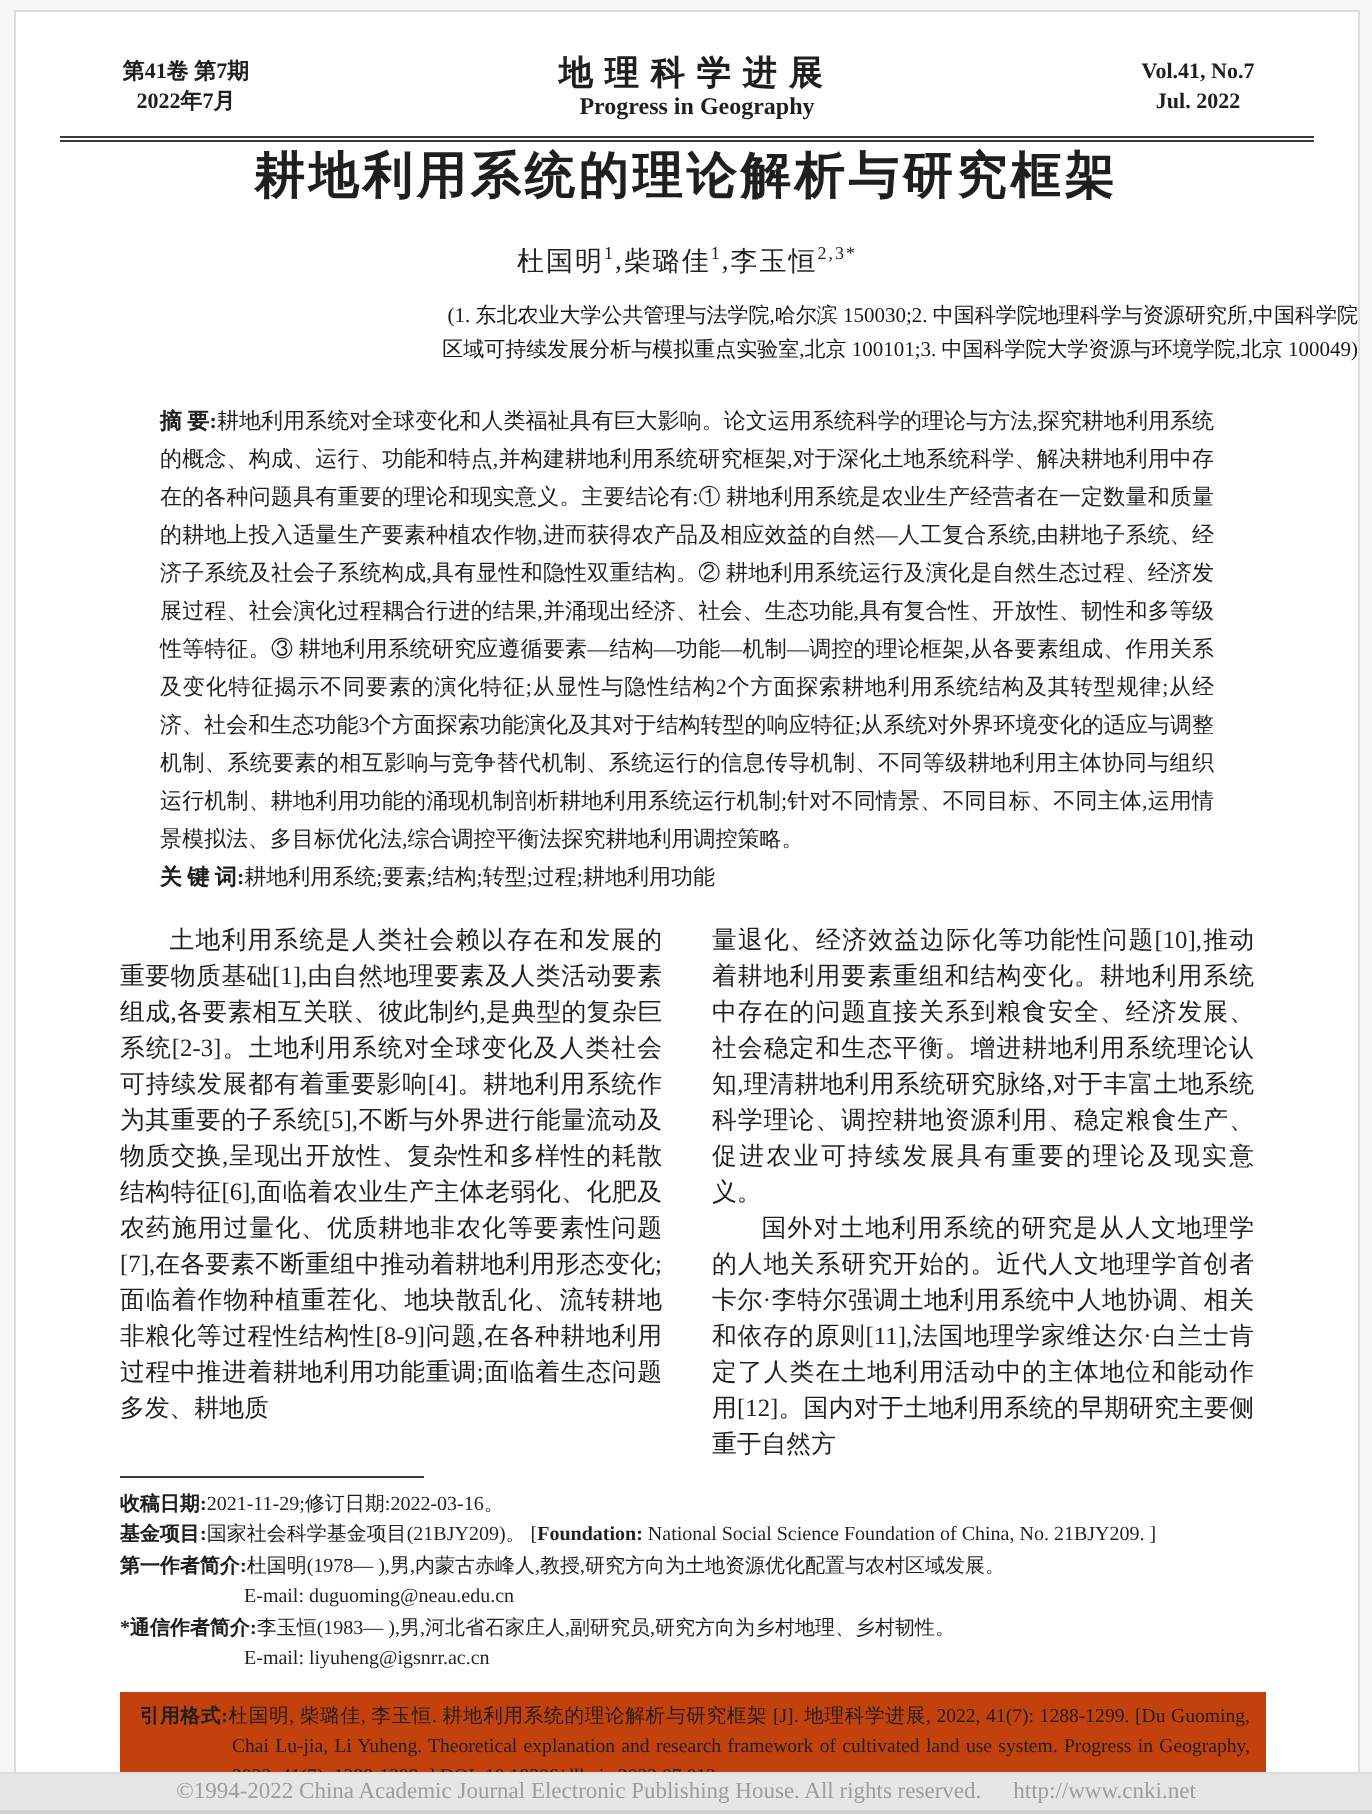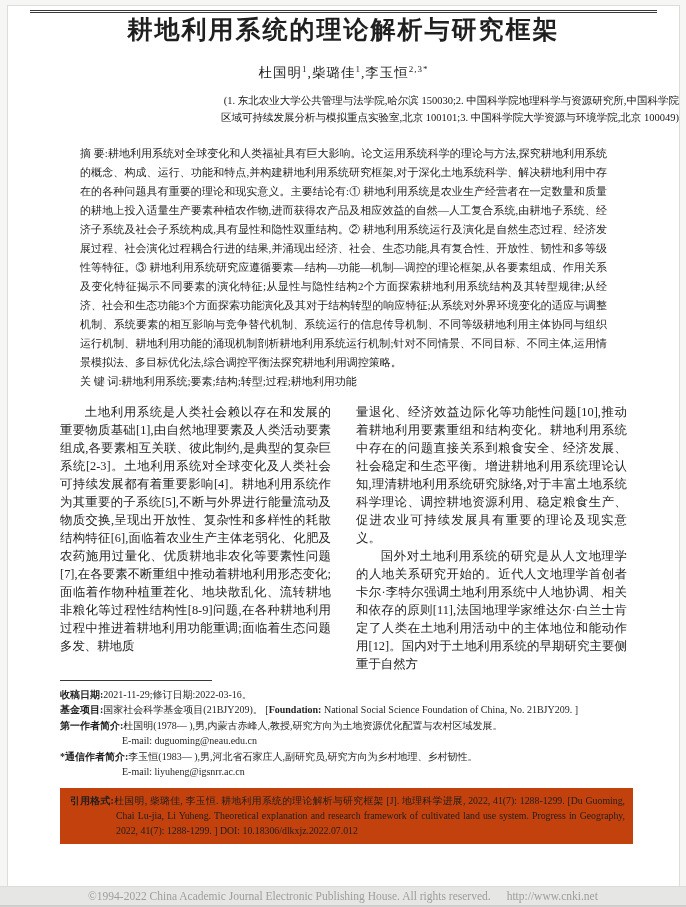--- a/index.html
+++ b/index.html
@@ -58,21 +58,21 @@
     line-height: 17px;
     color: #161616;
   }
   
   .abstract {
     margin: 18px 72px 0 72px;
     font-size: 11px;
     line-height: 19px;
     text-align: justify;
   }
-  .abstract .lbl, .keywords .lbl { font-weight: normal; }
+  .abstract .lbl, .keywords .lbl { font-weight: bold; }
   .keywords {
     margin: 0 72px 0 72px;
     font-size: 11px;
     line-height: 19px;
   }
   
   .body-cols {
     display: flex;
     gap: 25px;
     margin: 12px 52px 0 52px;
@@ -122,20 +122,34 @@
     gap: 16px;
     font-size: 11.5px;
     color: #9d9d9b;
   }
 </style>
 </head>
 <body>
 
 <div class="page">
 
+  <div class="jheader">
+    <div class="hcol left">
+      <div>第41卷 第7期</div>
+      <div>2022年7月</div>
+    </div>
+    <div class="hcol center">
+      <div class="jname-cn">地理科学进展</div>
+      <div class="jname-en">Progress in Geography</div>
+    </div>
+    <div class="hcol right">
+      <div>Vol.41, No.7</div>
+      <div>Jul. 2022</div>
+    </div>
+  </div>
   <div class="double-rule"></div>
 
   <h1 class="title">耕地利用系统的理论解析与研究框架</h1>
 
   <div class="authors">
     <span><span>杜国明</span><sup>1</sup></span><span>,</span><span><span>柴璐佳</span><sup>1</sup></span><span>,</span><span><span>李玉恒</span><sup>2,3*</sup></span>
   </div>
 
   <div class="affiliation">
     <div>(1. 东北农业大学公共管理与法学院,哈尔滨 150030;2. 中国科学院地理科学与资源研究所,中国科学院</div>

